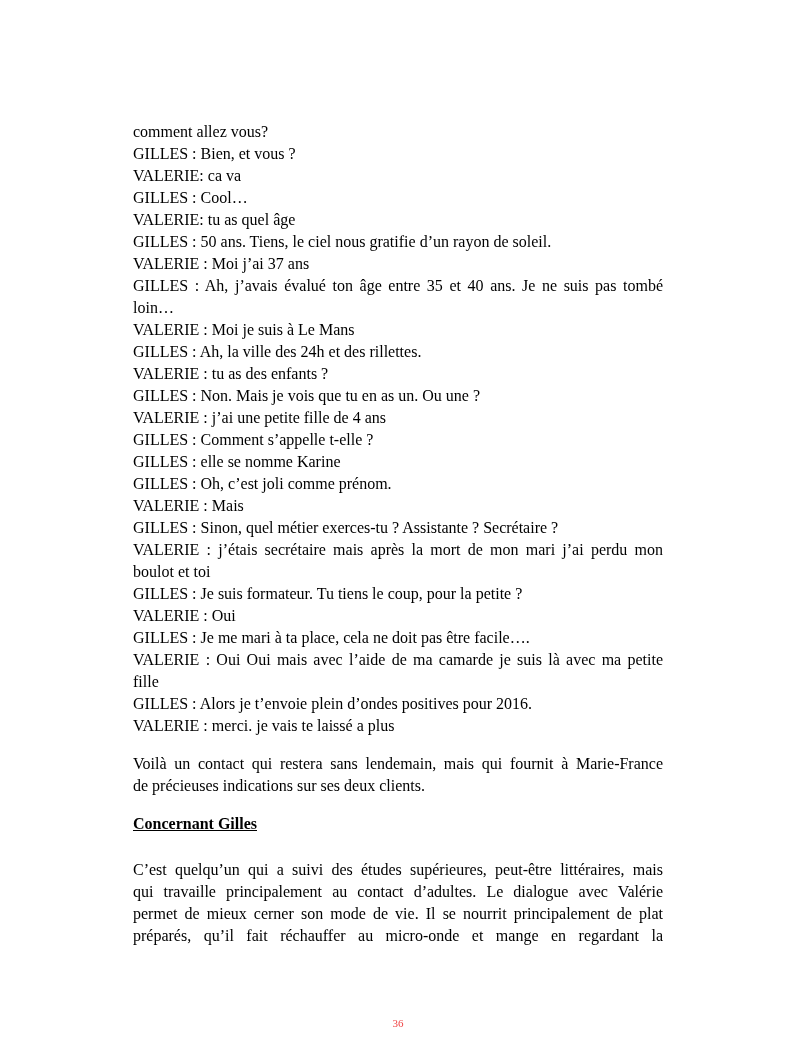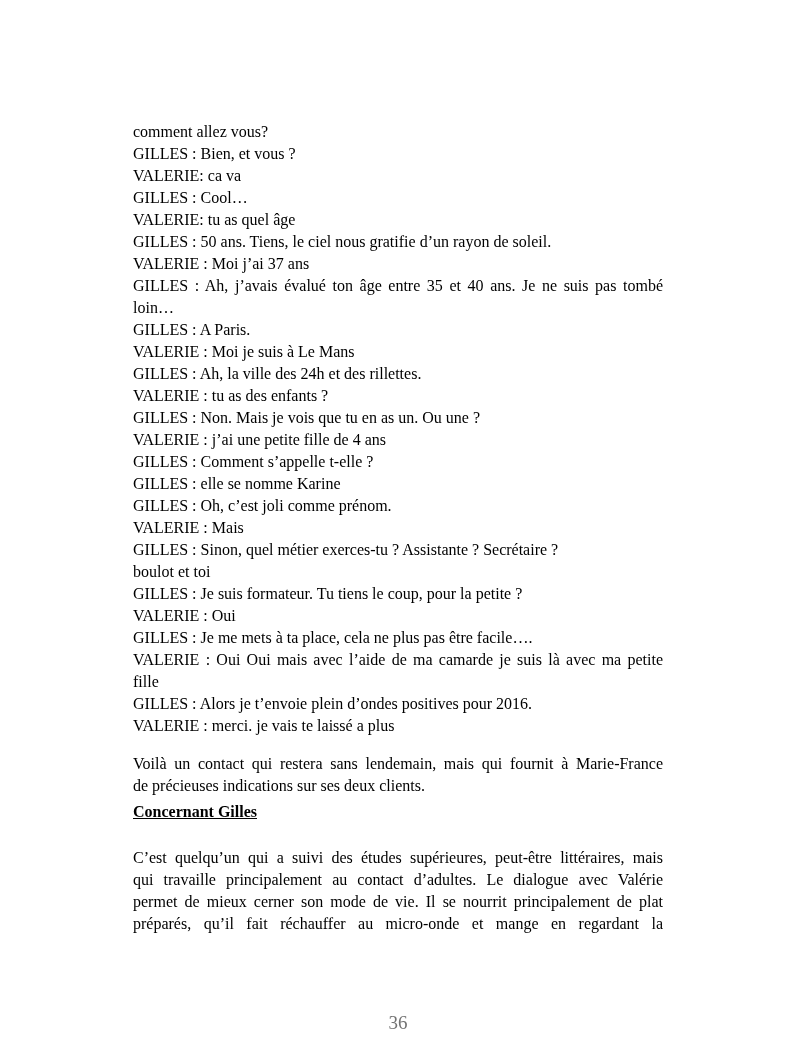--- a/index.html
+++ b/index.html
@@ -32,68 +32,68 @@
     text-align: justify;
     text-align-last: justify;
   }
   .para {
     margin-top: 16px;
   }
   .para-2 {
     margin-top: 24px;
   }
   .section-heading {
-    margin-top: 4px;
+    margin-top: 16px;
     font-weight: bold;
     text-decoration: underline;
     min-height: 22px;
   }
   .page-number {
     position: absolute;
     left: 133px;
     top: 1012px;
     width: 530px;
     text-align: center;
-    font-size: 19px;
+    font-size: 11px;
     line-height: 22px;
-    color: #737373;
+    color: #ef4444;
   }
 </style>
 </head>
 <body>
 
 <div class="page">
 
   <div class="content">
 
     <div class="dialogue-block">
         <div class="doc-line">comment allez vous?</div>
         <div class="doc-line">GILLES : Bien, et vous ?</div>
         <div class="doc-line">VALERIE: ca va</div>
         <div class="doc-line">GILLES : Cool…</div>
         <div class="doc-line">VALERIE: tu as quel âge</div>
         <div class="doc-line">GILLES : 50 ans. Tiens, le ciel nous gratifie d’un rayon de soleil.</div>
         <div class="doc-line">VALERIE : Moi j’ai 37 ans</div>
         <div class="doc-line stretch">GILLES : Ah, j’avais évalué ton âge entre 35 et 40 ans. Je ne suis pas tombé</div>
         <div class="doc-line">loin…</div>
-        <div class="doc-line">GILLES : A Paris.</div>
         <div class="doc-line">VALERIE : Moi je suis à Le Mans</div>
         <div class="doc-line">GILLES : Ah, la ville des 24h et des rillettes.</div>
         <div class="doc-line">VALERIE : tu as des enfants ?</div>
         <div class="doc-line">GILLES : Non. Mais je vois que tu en as un. Ou une ?</div>
         <div class="doc-line">VALERIE : j’ai une petite fille de 4 ans</div>
         <div class="doc-line">GILLES : Comment s’appelle t-elle ?</div>
         <div class="doc-line">GILLES : elle se nomme Karine</div>
         <div class="doc-line">GILLES : Oh, c’est joli comme prénom.</div>
         <div class="doc-line">VALERIE : Mais</div>
         <div class="doc-line">GILLES : Sinon, quel métier exerces-tu ? Assistante ? Secrétaire ?</div>
+        <div class="doc-line stretch">VALERIE : j’étais secrétaire mais après la mort de mon mari j’ai perdu mon</div>
         <div class="doc-line">boulot et toi</div>
         <div class="doc-line">GILLES : Je suis formateur. Tu tiens le coup, pour la petite ?</div>
         <div class="doc-line">VALERIE : Oui</div>
-        <div class="doc-line">GILLES : Je me mets à ta place, cela ne plus pas être facile….</div>
+        <div class="doc-line">GILLES : Je me mari à ta place, cela ne doit pas être facile….</div>
         <div class="doc-line stretch">VALERIE : Oui Oui mais avec l’aide de ma camarde je suis là avec ma petite</div>
         <div class="doc-line">fille</div>
         <div class="doc-line">GILLES : Alors je t’envoie plein d’ondes positives pour 2016.</div>
         <div class="doc-line">VALERIE : merci. je vais te laissé a plus</div>
       </div>
 
     <div class="para">
         <div class="doc-line stretch">Voilà un contact qui restera sans lendemain, mais qui fournit à Marie-France</div>
         <div class="doc-line">de précieuses indications sur ses deux clients.</div>
       </div>

